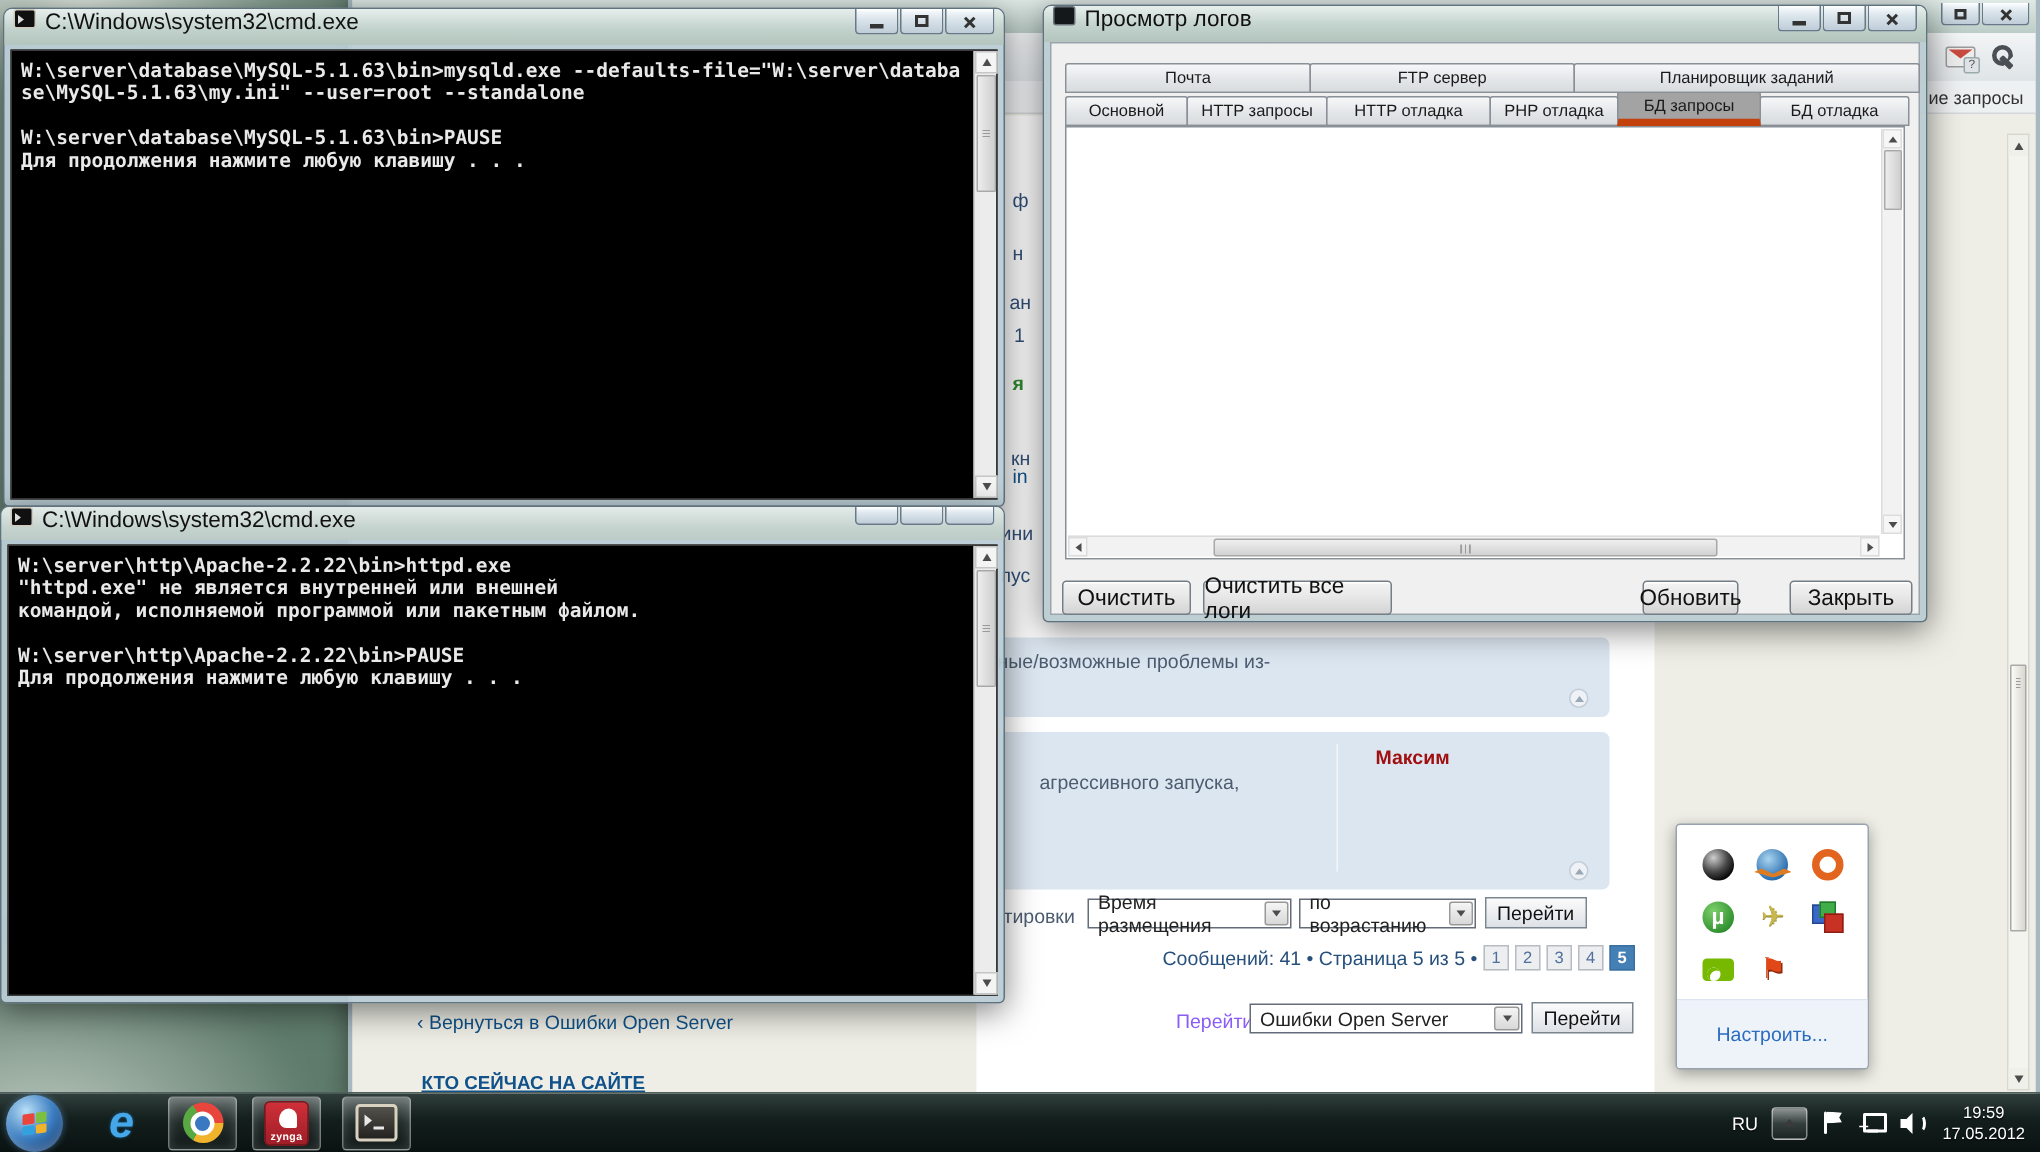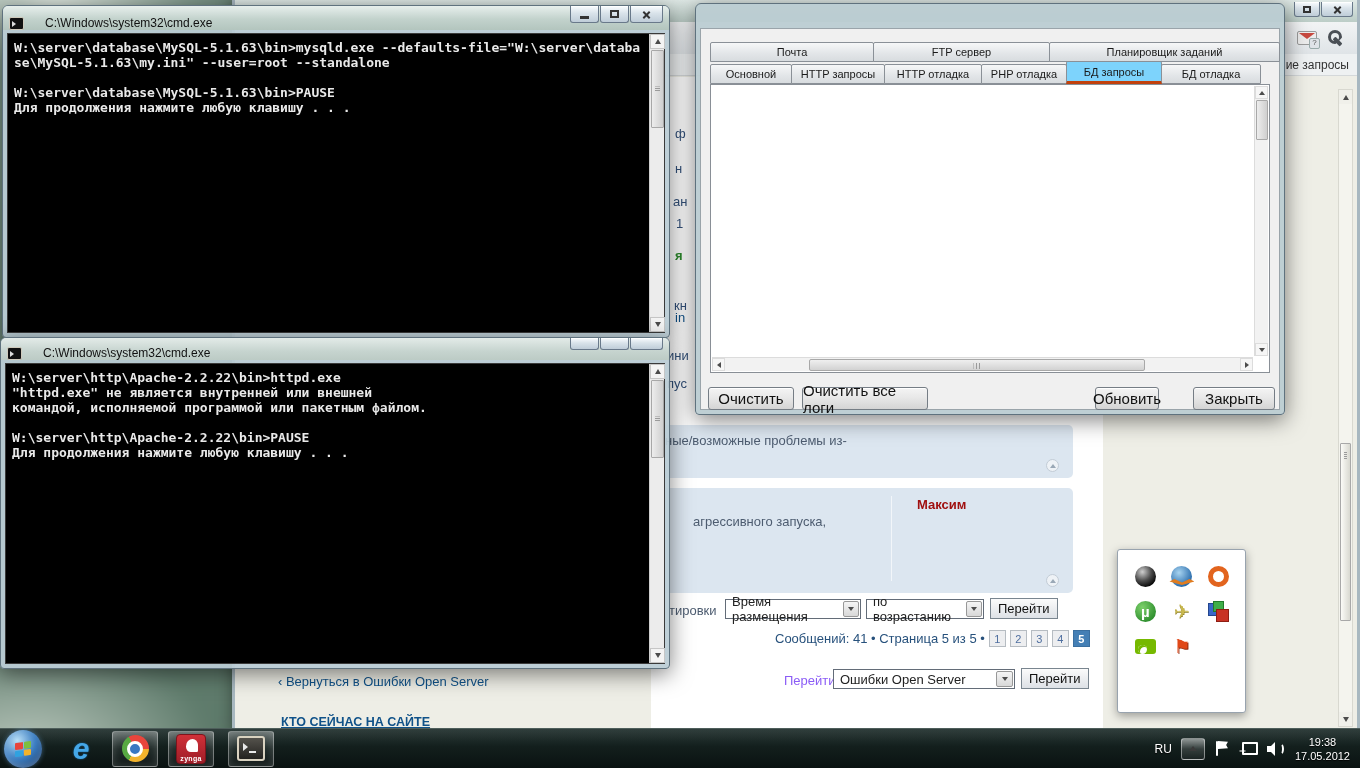--- a/index.html
+++ b/index.html
@@ -15,23 +15,23 @@
     radial-gradient(260px 140px at 74% 2%,#3d5c49 0%,transparent 60%),
     radial-gradient(240px 130px at 94% 5%,#d5dfd7 0%,transparent 60%),
     radial-gradient(320px 220px at 4% 96%,#c3cfc5 0%,transparent 60%),
     radial-gradient(420px 240px at 38% 99%,#1b382a 0%,transparent 60%),
     radial-gradient(300px 200px at 68% 97%,#516e5c 0%,transparent 55%),
     radial-gradient(340px 240px at 96% 92%,#31503e 0%,transparent 60%),
     linear-gradient(#80998c,#5a7767)}
 
   
   .win{position:absolute;border-radius:6px 6px 4px 4px;box-shadow:0 5px 22px rgba(0,0,0,.5)}
-  .titlebar{position:absolute;left:0;right:0;top:0;height:24px;display:flex;align-items:flex-end;
-    padding:0 6px;gap:21px;border-radius:5px 5px 0 0;
-    background:linear-gradient(180deg,#e7efec,#c2d2cc 55%,#b3c5be);font-size:12px;color:#111}
+  .titlebar{position:absolute;left:0;right:0;top:0;height:24px;display:flex;align-items:flex-start;
+    padding:0 6px;gap:6px;border-radius:5px 5px 0 0;
+    background:linear-gradient(180deg,#e7efec,#c2d2cc 55%,#b3c5be);font-size:15px;color:#111}
   .tb-title{flex:1;white-space:nowrap;overflow:hidden}
   .caption-btns{display:flex;gap:1px;align-self:flex-start;margin-top:0}
   .wbtn{width:29px;height:17px;border:1px solid #69798a;border-top:none;border-radius:0 0 3px 3px;
     background:linear-gradient(#fafdff,#d9e3ea 45%,#bfcdd8);display:flex;align-items:center;justify-content:center;
     box-shadow:inset 0 1px 0 rgba(255,255,255,.85)}
   .g-min{width:9px;height:3px;background:#333;margin-top:6px}
   .g-max{width:9px;height:8px;border:2px solid #333}
   .g-close{position:relative;width:11px;height:11px}
   .g-close::before,.g-close::after{content:"";position:absolute;left:1px;top:5px;width:9px;height:2px;background:#333}
   .g-close::before{transform:rotate(45deg)}.g-close::after{transform:rotate(-45deg)}
@@ -54,21 +54,21 @@
   .tri-down{width:0;height:0;border-left:3.5px solid transparent;border-right:3.5px solid transparent;border-top:5px solid #4c4c4c}
   .tri-left{width:0;height:0;border-top:3.5px solid transparent;border-bottom:3.5px solid transparent;border-right:5px solid #4c4c4c}
   .tri-right{width:0;height:0;border-top:3.5px solid transparent;border-bottom:3.5px solid transparent;border-left:5px solid #4c4c4c}
 
   
   .log-frame{background:rgba(186,204,210,.95);border:1px solid #5f727e}
   .log-inner{position:absolute;left:4px;right:4px;top:24px;bottom:4px;background:#f0f0f0;border:1px solid #9aa4aa}
   .tabrow{position:absolute;display:flex}
   .tab{height:20px;border:1px solid #8a9097;border-radius:2px 2px 0 0;margin-right:-1px;
     background:linear-gradient(#f6f7f8,#e2e5e8 60%,#d8dcdf);font-size:11px;display:flex;align-items:center;justify-content:center;color:#1a1a1a}
-  .tab.active{background:#7dd3fc;height:23px;margin-top:-3px;z-index:3;border-bottom:3px solid #c2410c}
+  .tab.active{background:#a3a3a3;height:23px;margin-top:-3px;z-index:3;border-bottom:5px solid #c2410c}
   .tabpage{position:absolute;left:9px;right:9px;top:55px;height:289px;background:#fff;border:1px solid #898f96}
   .logtext{position:absolute;left:6px;right:18px;top:4px;bottom:18px;overflow:hidden;
     font-size:11.5px;line-height:13.5px;color:#1a1a1a;white-space:pre-wrap;font-family:"Liberation Sans",sans-serif}
   .log-vbar{position:absolute;right:1px;top:1px;bottom:16px;width:14px;background:#f2f2f2;border-left:1px solid #dcdcdc}
   .log-hbar{position:absolute;left:1px;right:16px;bottom:1px;height:14px;background:#f2f2f2;border-top:1px solid #dcdcdc}
   .hb-thumb{position:absolute;top:1px;height:12px;left:18%;width:62%;background:linear-gradient(#efefef,#d2d2d2);border:1px solid #a8a8a8;border-radius:2px}
   .hb-grip{position:absolute;top:3px;left:50%;width:7px;height:6px;transform:translateX(-50%);
     background:repeating-linear-gradient(90deg,#9a9a9a 0 1px,transparent 1px 3px)}
   .dlgbtn{position:absolute;height:23px;border:1px solid #757d85;border-radius:3px;font-size:15px;color:#111;
     background:linear-gradient(#f4f4f4,#e8e8e8 45%,#d4d4d4);display:flex;align-items:center;justify-content:center;
@@ -331,32 +331,47 @@
           <span class="sb-grip"></span>
         </span>
       <span class="sb-arrow" style="bottom:0;top:auto">
           <i class="tri-down"></i>
         </span>
     </div>
   </div>
 </div>
 
 <div class="win log-frame" style="left:695px;top:3px;width:590px;height:412px;z-index:5">
+  <div class="titlebar">
+    <span class="logwin-ic"></span>
+    <span class="tb-title">Просмотр логов</span>
+    <span class="caption-btns">
+      <span class="wbtn">
+          <span class="g-min"></span>
+        </span>
+      <span class="wbtn">
+          <span class="g-max"></span>
+        </span>
+      <span class="wbtn" style="width:33px">
+          <span class="g-close"></span>
+        </span>
+    </span>
+  </div>
   <div class="log-inner">
 
     <div class="tabrow" style="left:9px;top:13px;z-index:1">
       <span class="tab" style="width:164px">Почта</span>
       <span class="tab" style="width:177px">FTP сервер</span>
       <span class="tab" style="width:231px">Планировщик заданий</span>
     </div>
 
     <div class="tabrow" style="left:9px;top:35px;z-index:2">
       <span class="tab" style="width:82px">Основной</span>
       <span class="tab" style="width:94px">HTTP запросы</span>
-      <span class="tab" style="width:98px">HTTP отладка</span>
+      <span class="tab" style="width:110px">HTTP отладка</span>
       <span class="tab" style="width:86px">PHP отладка</span>
       <span class="tab active" style="width:96px">БД запросы</span>
       <span class="tab" style="width:100px">БД отладка</span>
     </div>
 
     <div class="tabpage">
       <div class="log-vbar">
         <span class="sb-arrow" style="top:0;width:13px;height:13px;background:#f6f6f6;border-color:#dcdcdc">
             <i class="tri-up" style="border-width:3px;border-bottom-width:4px"></i>
           </span>
@@ -391,20 +406,23 @@
     <span class="ti ic-globe"></span>
     <span class="ti ic-ring"></span>
     <span class="ti ic-utorrent"></span>
     <span class="ti ic-plane"></span>
     <span class="ti ic-squares">
         <span></span>
       </span>
     <span class="ti ic-nvidia"></span>
     <span class="ti ic-flagred"></span>
   </div>
+  <div class="tp-foot">
+    <span>Настроить...</span>
+  </div>
 </div>
 
 <div class="taskbar">
   <div class="orb">
       <span class="flag4">
         <i></i>
         <i></i>
         <i></i>
         <i></i>
       </span>
@@ -428,17 +446,17 @@
     <span class="lang">RU</span>
     <span class="chevbtn">
         <i></i>
       </span>
     <span class="flag-ic"></span>
     <span class="net-ic"></span>
     <span class="vol-ic">
         <span class="vol-wave"></span>
       </span>
     <span class="clock">
-      <span style="display:block">19:38</span>
+      <span style="display:block">19:59</span>
       <span style="display:block">17.05.2012</span>
     </span>
   </div>
 </div>
 
 </body></html>

